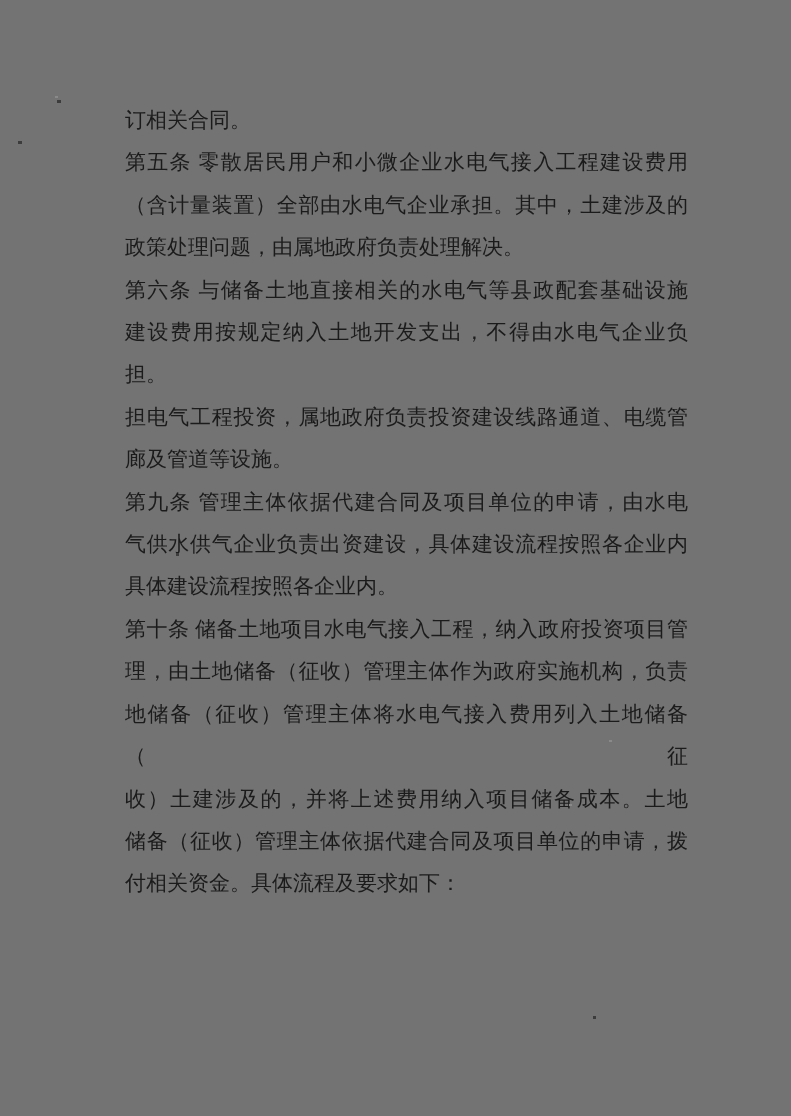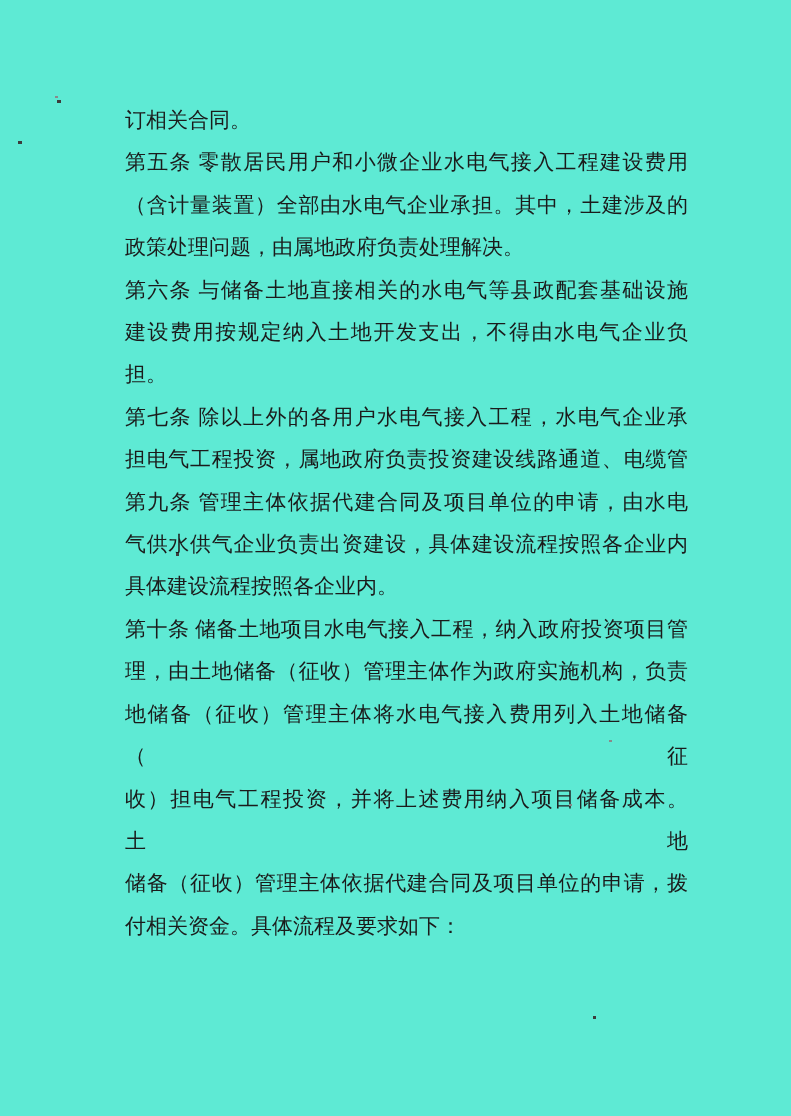--- a/index.html
+++ b/index.html
@@ -4,21 +4,21 @@
 <style>
   * { margin: 0; padding: 0; box-sizing: border-box; }
   html, body {
     background: #ffffff;
     font-family: "Liberation Serif", "DejaVu Serif", serif;
   }
   .page {
     position: relative;
     width: 791px;
     height: 1116px;
-    background: #5eead4;
+    background: #737373;
     overflow: hidden;
     color: #1b1b1b;
   }
   .text-block {
     position: absolute;
     left: 125px;
     right: 103px;
     top: 99px;
   }
   .paragraph { }
@@ -56,33 +56,33 @@
         <div class="line fill">第五条 零散居民用户和小微企业水电气接入工程建设费用</div>
         <div class="line fill">（含计量装置）全部由水电气企业承担。其中，土建涉及的</div>
         <div class="line">政策处理问题，由属地政府负责处理解决。</div>
       </div>
       <div class="paragraph">
         <div class="line fill">第六条 与储备土地直接相关的水电气等县政配套基础设施</div>
         <div class="line fill">建设费用按规定纳入土地开发支出，不得由水电气企业负</div>
         <div class="line">担。</div>
       </div>
       <div class="paragraph">
-        <div class="line fill">第七条 除以上外的各用户水电气接入工程，水电气企业承</div>
         <div class="line fill">担电气工程投资，属地政府负责投资建设线路通道、电缆管</div>
+        <div class="line">廊及管道等设施。</div>
       </div>
       <div class="paragraph">
         <div class="line fill">第九条 管理主体依据代建合同及项目单位的申请，由水电</div>
         <div class="line fill">气供水供气企业负责出资建设，具体建设流程按照各企业内</div>
         <div class="line">具体建设流程按照各企业内。</div>
       </div>
       <div class="paragraph">
         <div class="line fill">第十条 储备土地项目水电气接入工程，纳入政府投资项目管</div>
         <div class="line fill">理，由土地储备（征收）管理主体作为政府实施机构，负责</div>
         <div class="line fill">地储备（征收）管理主体将水电气接入费用列入土地储备（征</div>
-        <div class="line fill">收）担电气工程投资，并将上述费用纳入项目储备成本。土地</div>
+        <div class="line fill">收）土建涉及的，并将上述费用纳入项目储备成本。土地</div>
         <div class="line fill">储备（征收）管理主体依据代建合同及项目单位的申请，拨</div>
         <div class="line">付相关资金。具体流程及要求如下：</div>
       </div>
     </div>
 
   <i class="speck light" style="left:55px;  top:96px;   width:3px; height:2px;"></i>
   <i class="speck" style="left:57px;  top:100px;  width:4px; height:3px;"></i>
   <i class="speck" style="left:18px;  top:141px;  width:4px; height:3px;"></i>
   <i class="speck" style="left:176px; top:553px;  width:3px; height:3px;"></i>
   <i class="speck light" style="left:609px; top:740px;  width:3px; height:2px;"></i>

